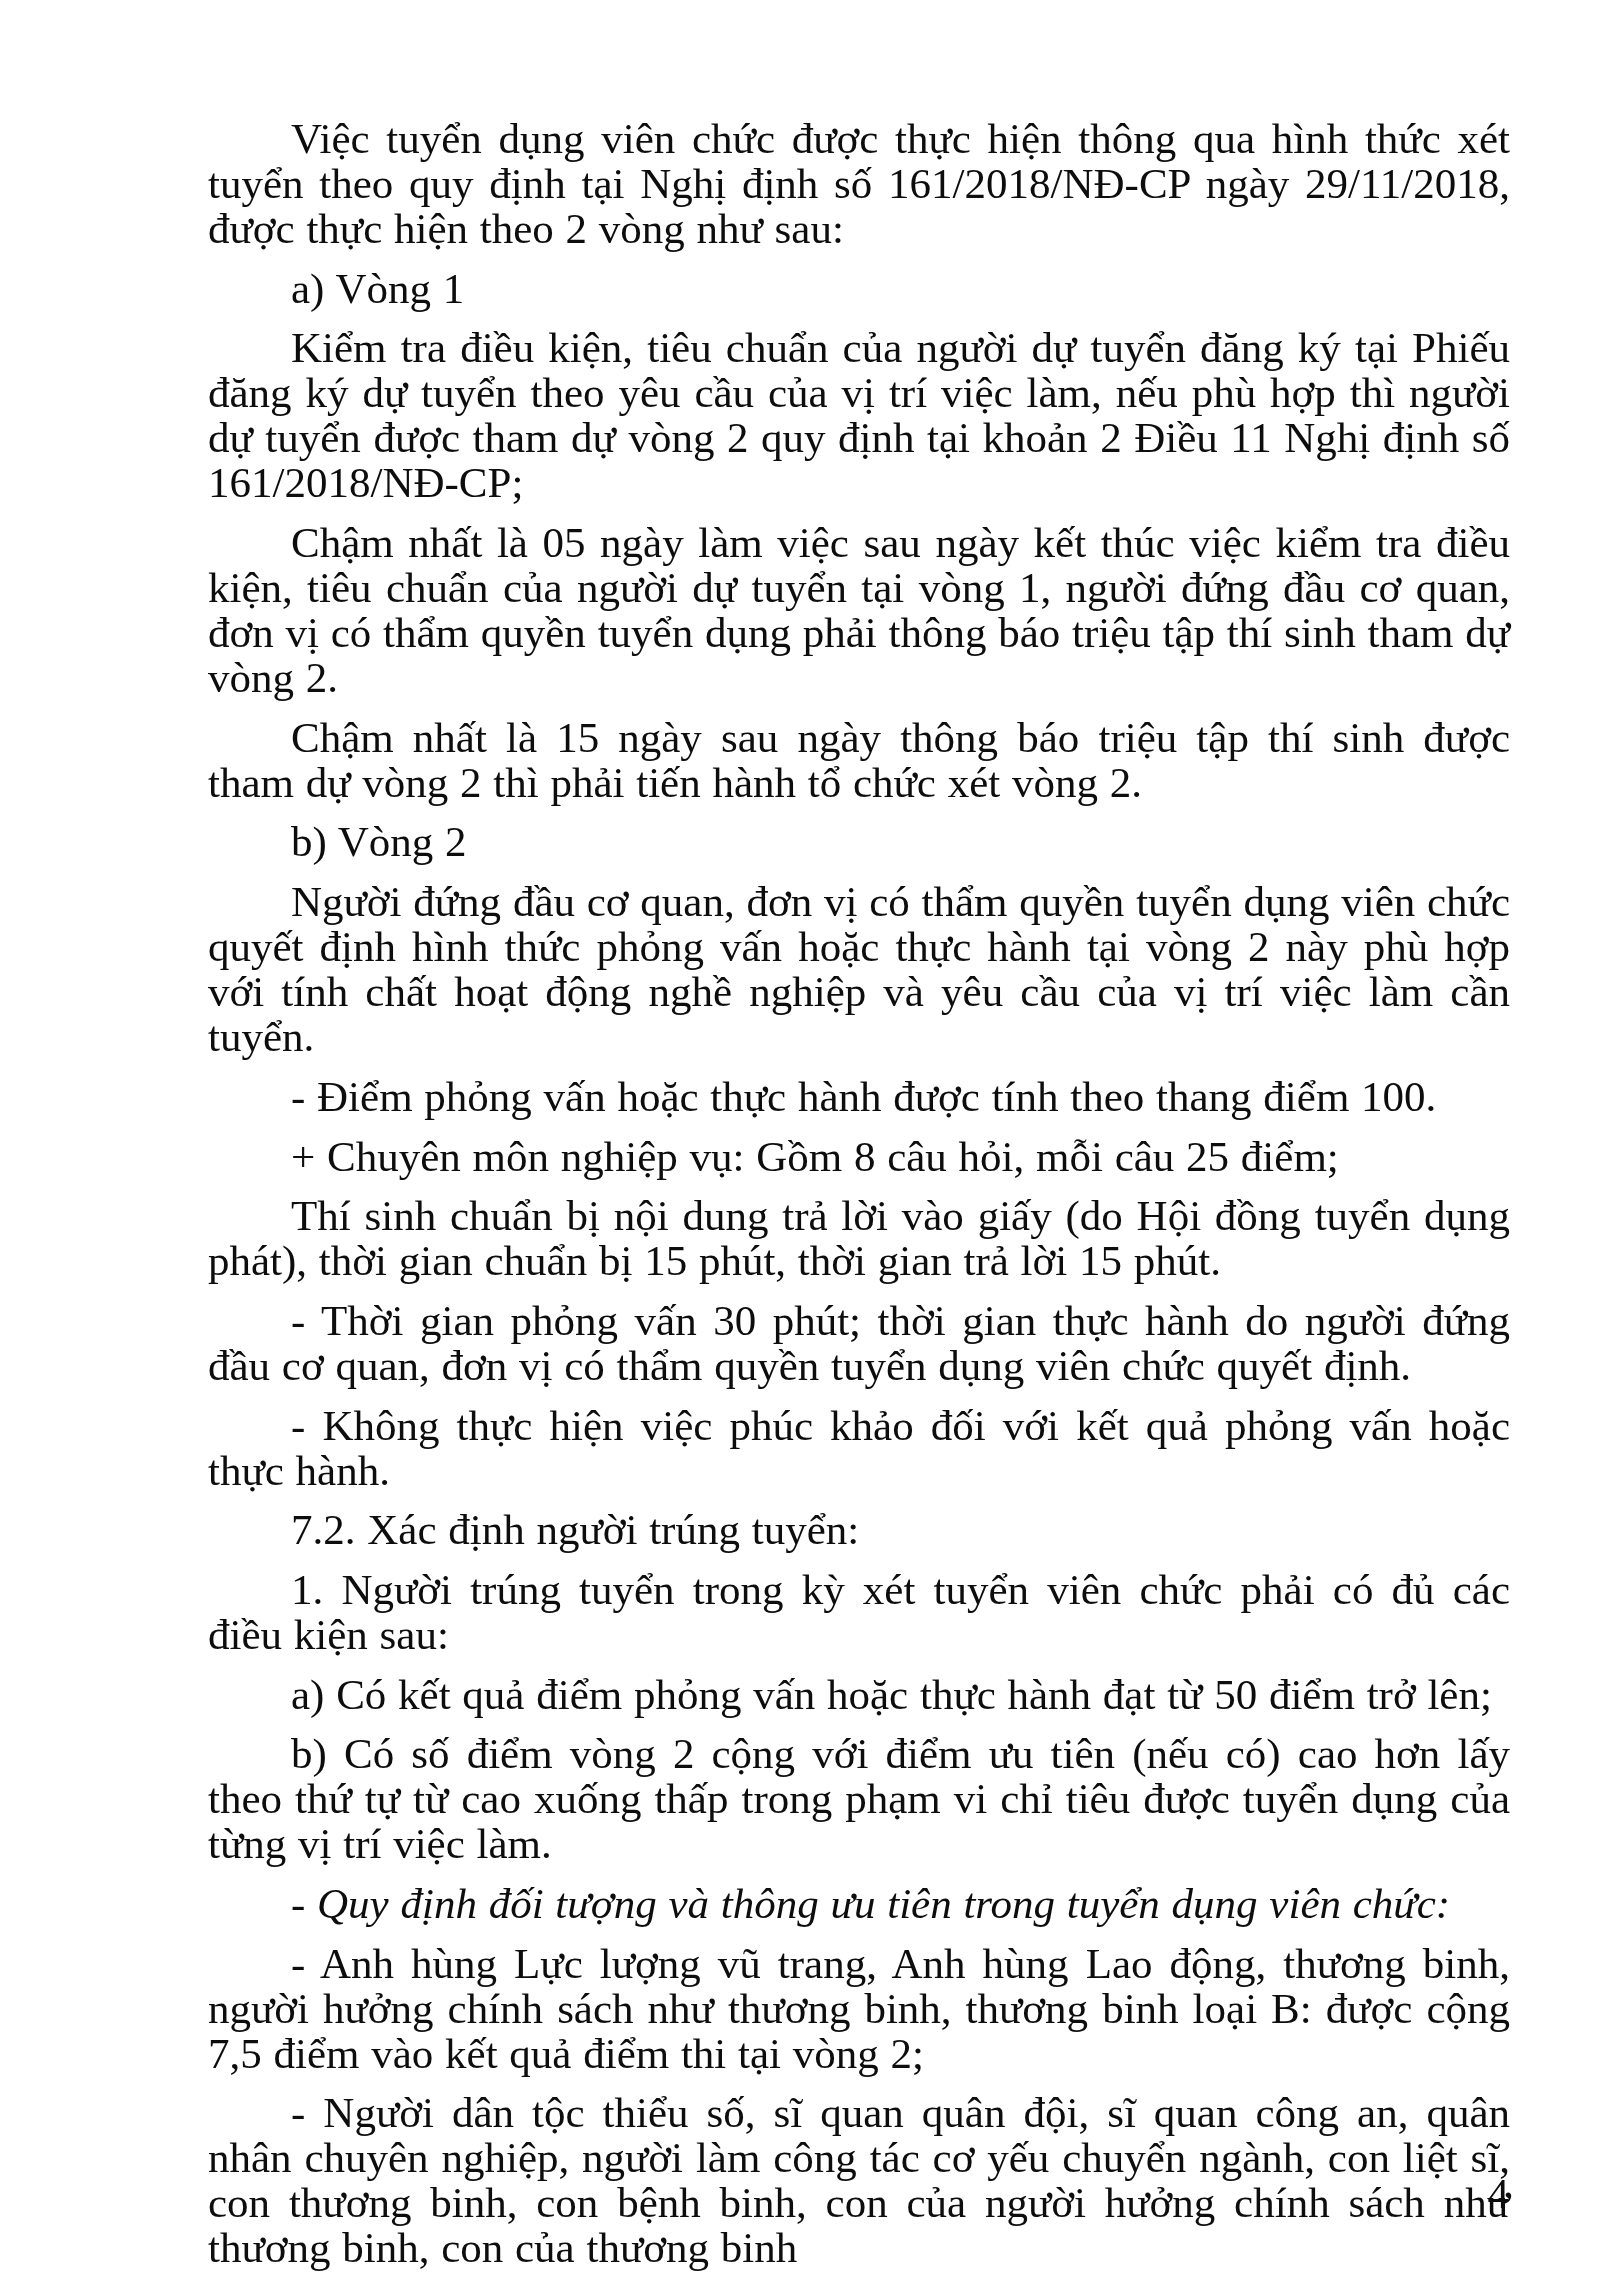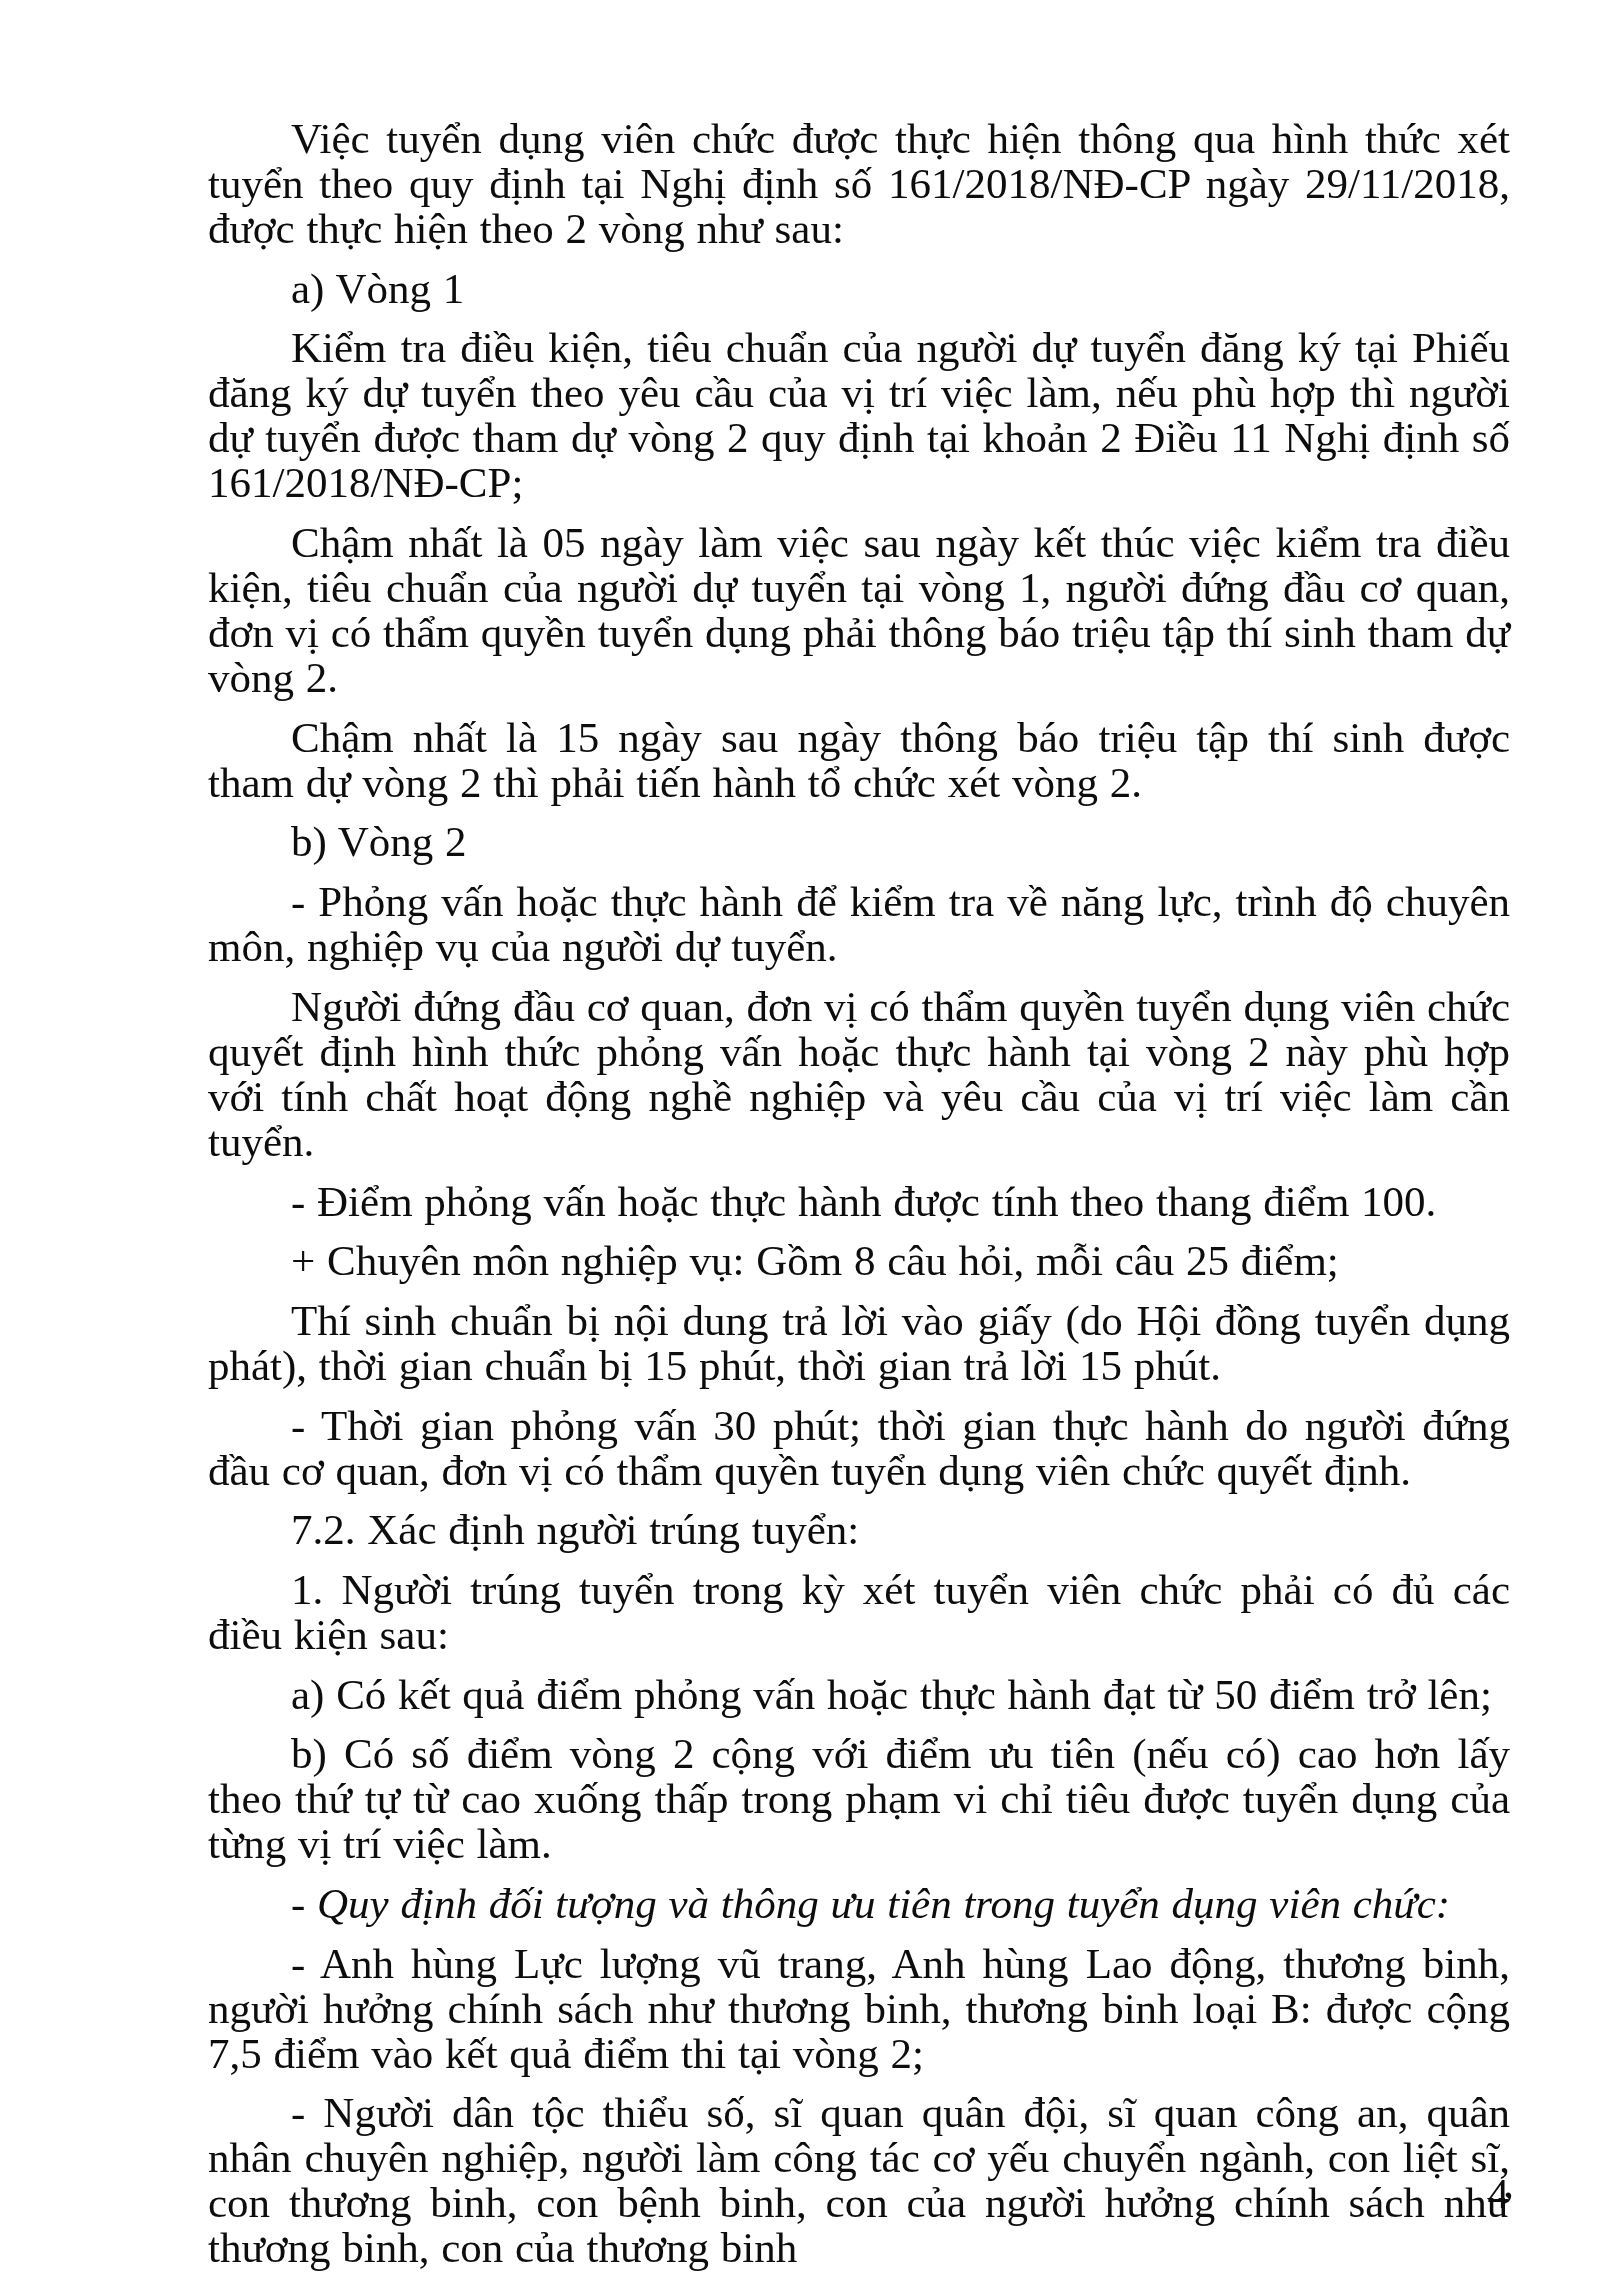--- a/index.html
+++ b/index.html
@@ -45,26 +45,26 @@
 <body>
 
 <div class="page">
   <div class="content">
     <p class="para">Việc tuyển dụng viên chức được thực hiện thông qua hình thức xét tuyển theo quy định tại Nghị định số 161/2018/NĐ-CP ngày 29/11/2018, được thực hiện theo 2 vòng như sau:</p>
     <p class="para">a) Vòng 1</p>
     <p class="para">Kiểm tra điều kiện, tiêu chuẩn của người dự tuyển đăng ký tại Phiếu đăng ký dự tuyển theo yêu cầu của vị trí việc làm, nếu phù hợp thì người dự tuyển được tham dự vòng 2 quy định tại khoản 2 Điều 11 Nghị định số 161/2018/NĐ-CP;</p>
     <p class="para">Chậm nhất là 05 ngày làm việc sau ngày kết thúc việc kiểm tra điều kiện, tiêu chuẩn của người dự tuyển tại vòng 1, người đứng đầu cơ quan, đơn vị có thẩm quyền tuyển dụng phải thông báo triệu tập thí sinh tham dự vòng 2.</p>
     <p class="para">Chậm nhất là 15 ngày sau ngày thông báo triệu tập thí sinh được tham dự vòng 2 thì phải tiến hành tổ chức xét vòng 2.</p>
     <p class="para">b) Vòng 2</p>
-    <p class="para">- Phỏng vấn hoặc thực hành để kiểm tra về năng lực, trình độ chuyên môn, nghiệp vụ của người dự tuyển.</p>
     <p class="para">Người đứng đầu cơ quan, đơn vị có thẩm quyền tuyển dụng viên chức quyết định hình thức phỏng vấn hoặc thực hành tại vòng 2 này phù hợp với tính chất hoạt động nghề nghiệp và yêu cầu của vị trí việc làm cần tuyển.</p>
     <p class="para">- Điểm phỏng vấn hoặc thực hành được tính theo thang điểm 100.</p>
     <p class="para">+ Chuyên môn nghiệp vụ: Gồm 8 câu hỏi, mỗi câu 25 điểm;</p>
     <p class="para">Thí sinh chuẩn bị nội dung trả lời vào giấy (do Hội đồng tuyển dụng phát), thời gian chuẩn bị 15 phút, thời gian trả lời 15 phút.</p>
     <p class="para">- Thời gian phỏng vấn 30 phút; thời gian thực hành do người đứng đầu cơ quan, đơn vị có thẩm quyền tuyển dụng viên chức quyết định.</p>
+    <p class="para">- Không thực hiện việc phúc khảo đối với kết quả phỏng vấn hoặc thực hành.</p>
     <p class="para bold">7.2. Xác định người trúng tuyển:</p>
     <p class="para">1. Người trúng tuyển trong kỳ xét tuyển viên chức phải có đủ các điều kiện sau:</p>
     <p class="para">a) Có kết quả điểm phỏng vấn hoặc thực hành đạt từ 50 điểm trở lên;</p>
     <p class="para">b) Có số điểm vòng 2 cộng với điểm ưu tiên (nếu có) cao hơn lấy theo thứ tự từ cao xuống thấp trong phạm vi chỉ tiêu được tuyển dụng của từng vị trí việc làm.</p>
     <p class="para italic">- Quy định đối tượng và thông ưu tiên trong tuyển dụng viên chức:</p>
     <p class="para">- Anh hùng Lực lượng vũ trang, Anh hùng Lao động, thương binh, người hưởng chính sách như thương binh, thương binh loại B: được cộng 7,5 điểm vào kết quả điểm thi tại vòng 2;</p>
     <p class="para">- Người dân tộc thiểu số, sĩ quan quân đội, sĩ quan công an, quân nhân chuyên nghiệp, người làm công tác cơ yếu chuyển ngành, con liệt sĩ, con thương binh, con bệnh binh, con của người hưởng chính sách như thương binh, con của thương binh</p>
   </div>
   <div class="page-number">4</div>
 </div>

